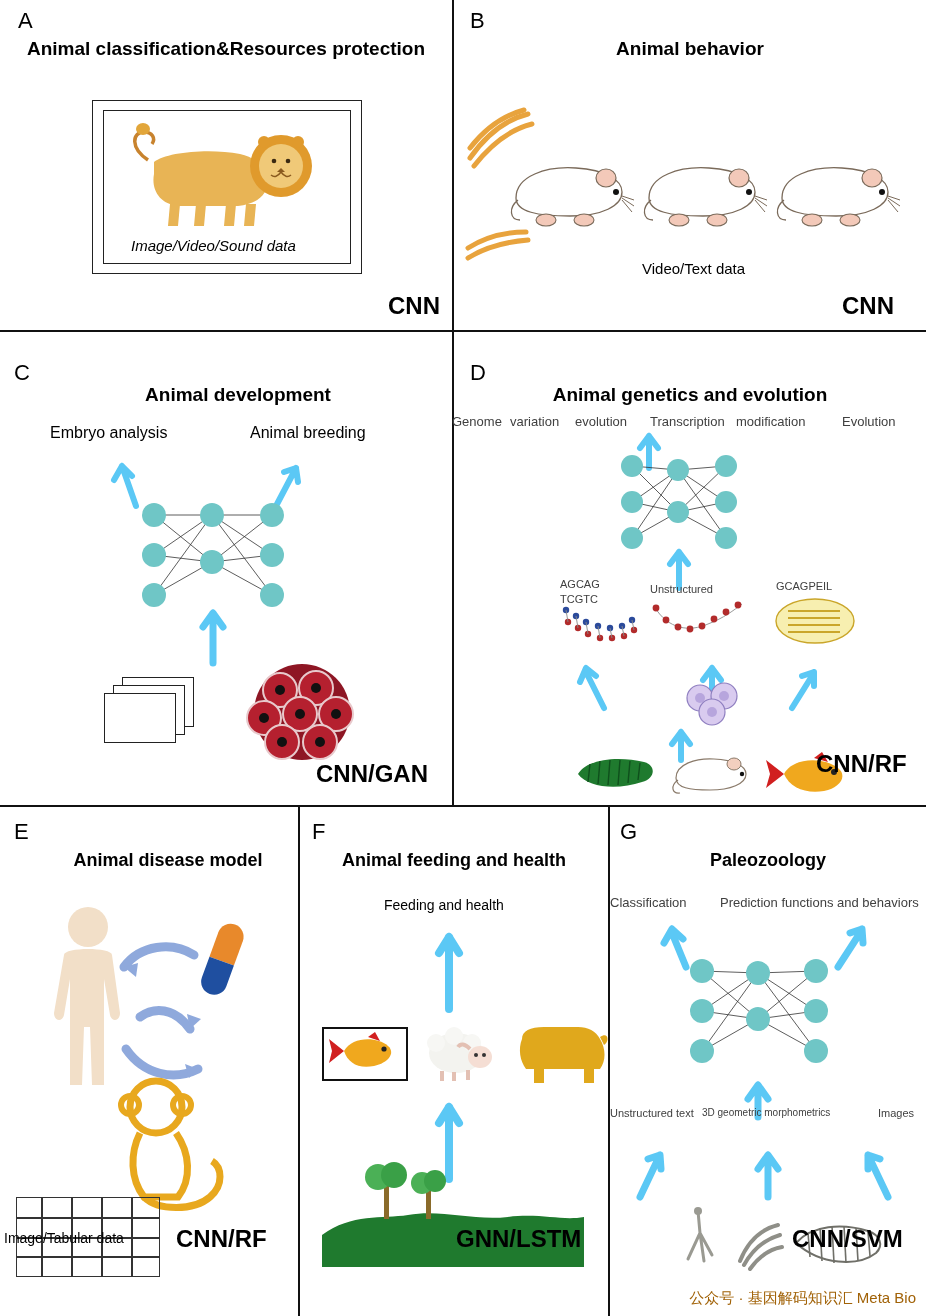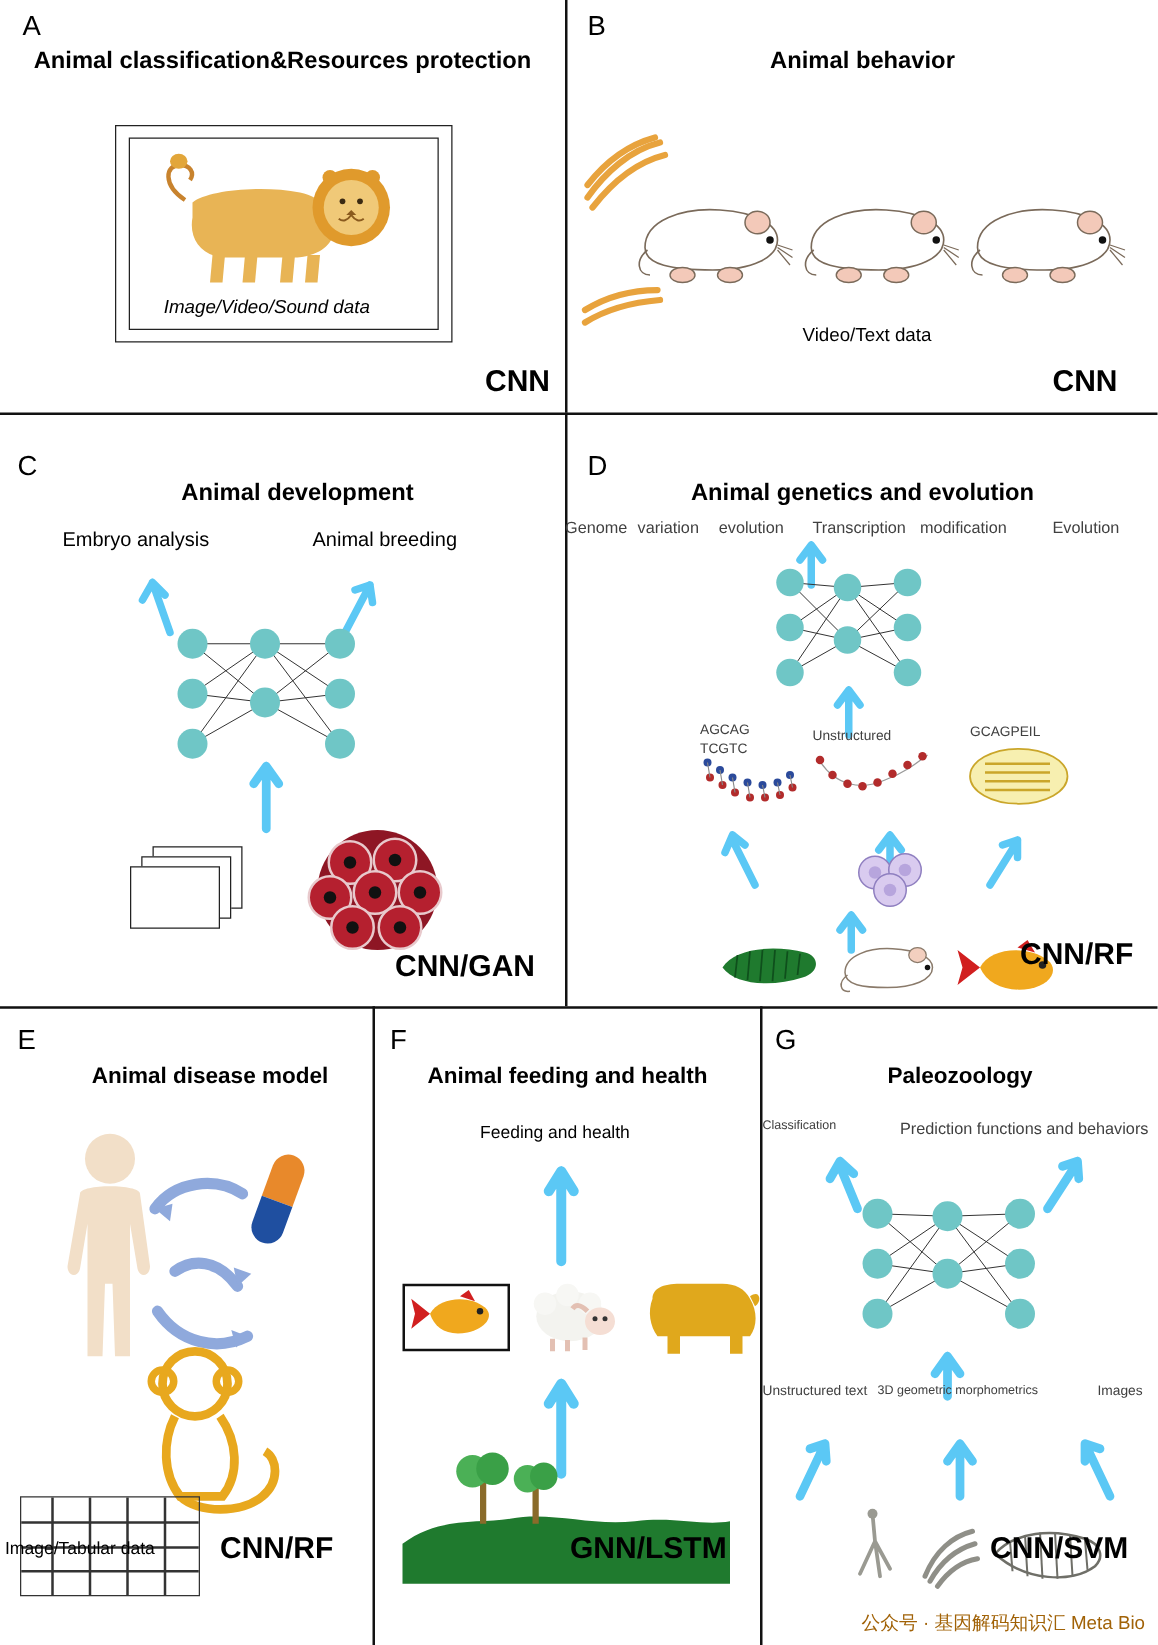--- a/index.html
+++ b/index.html
@@ -436,21 +436,21 @@
     </g>
   </svg>
 
   <div class="model" style="left:156px;top:418px;">GNN/LSTM</div>
 </div>
 
 <div class="panel" style="left:610px;top:807px;width:316px;height:509px;">
   <div class="plabel" style="left:10px;top:12px;">G</div>
   <div class="ptitle" style="top:43px;font-size:18px;">Paleozoology</div>
 
-  <div class="small" style="left:0px;top:88px;font-size:10px;">Classification</div>
+  <div class="small" style="left:0px;top:88px;font-size:13px;">Classification</div>
   <div class="small" style="left:110px;top:88px;font-size:13px;">Prediction functions and behaviors</div>
 
   <svg style="position:absolute;left:46px;top:108px;" width="240" height="58" viewBox="0 0 240 58">
     <path d="M30 52 L16 18 M16 14 L8 28 M16 14 L27 24" stroke="#5bc8f5" stroke-width="7" fill="none" stroke-linecap="round"></path>
     <path d="M182 52 L204 18 M206 14 L194 18 M206 14 L207 28" stroke="#5bc8f5" stroke-width="7" fill="none" stroke-linecap="round"></path>
   </svg>
 
   <svg style="position:absolute;left:70px;top:150px;" width="160" height="120" viewBox="0 0 160 120">
     <g class="edge" stroke="#444" stroke-width="0.8">
       <line x1="22" y1="14" x2="78" y2="16"></line>

